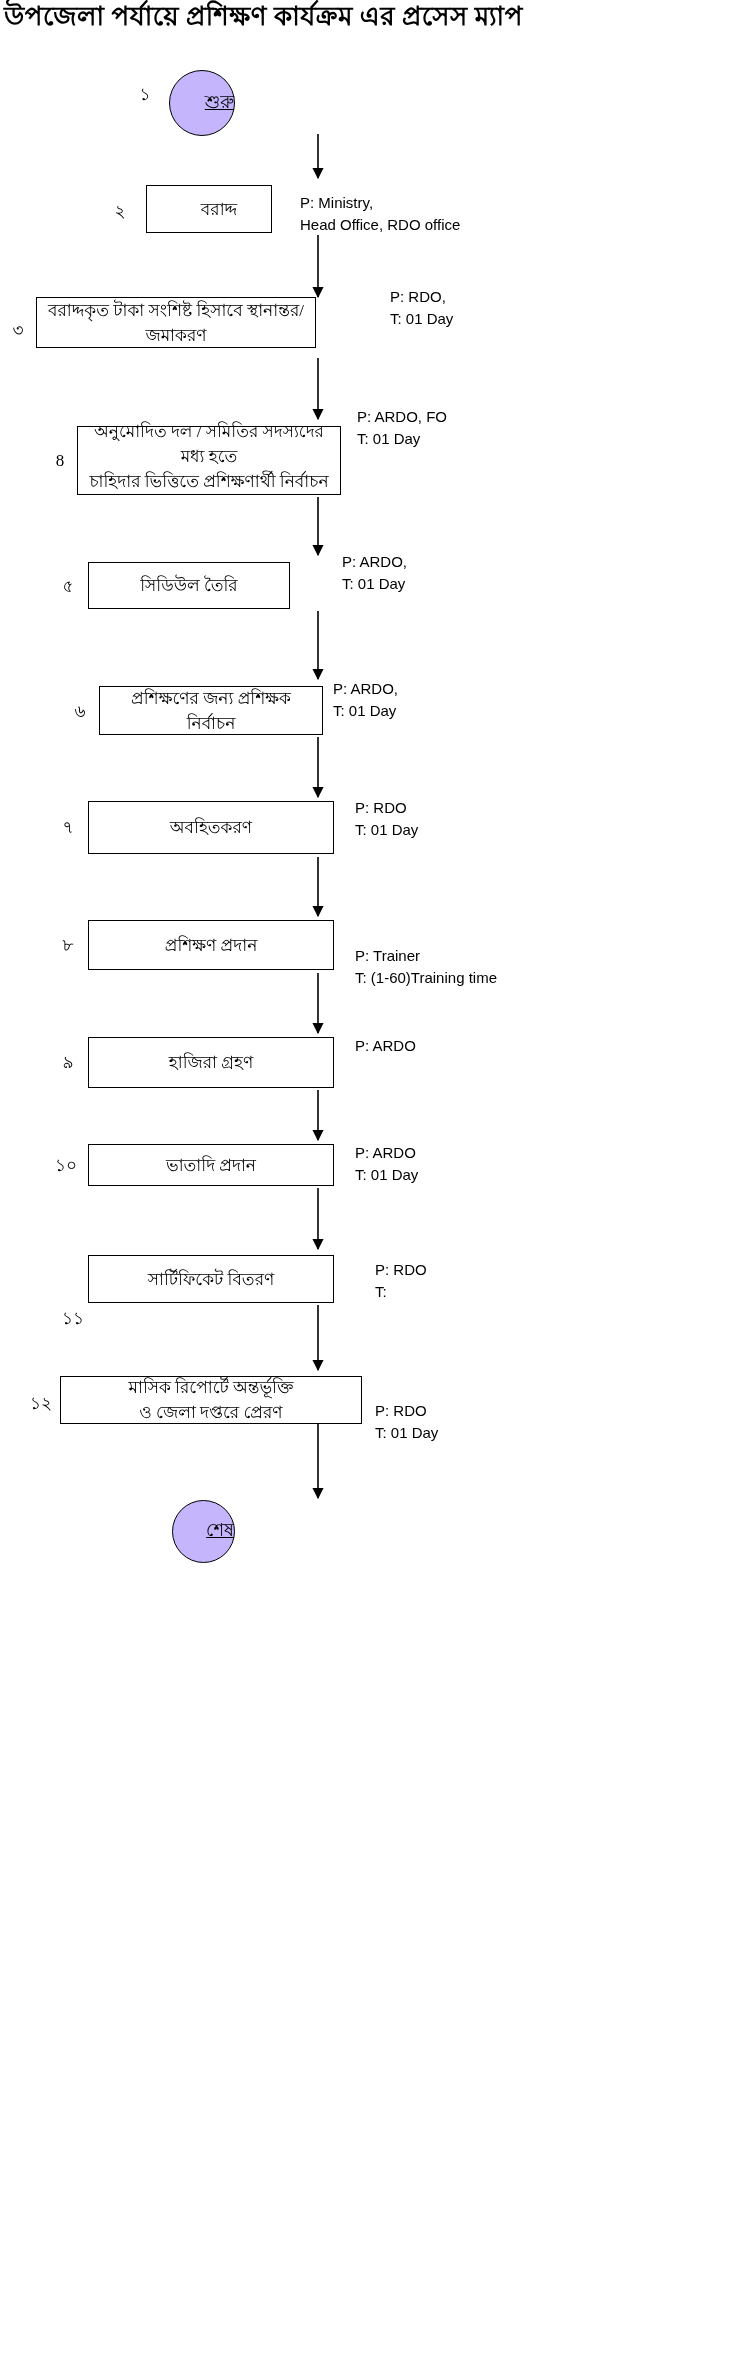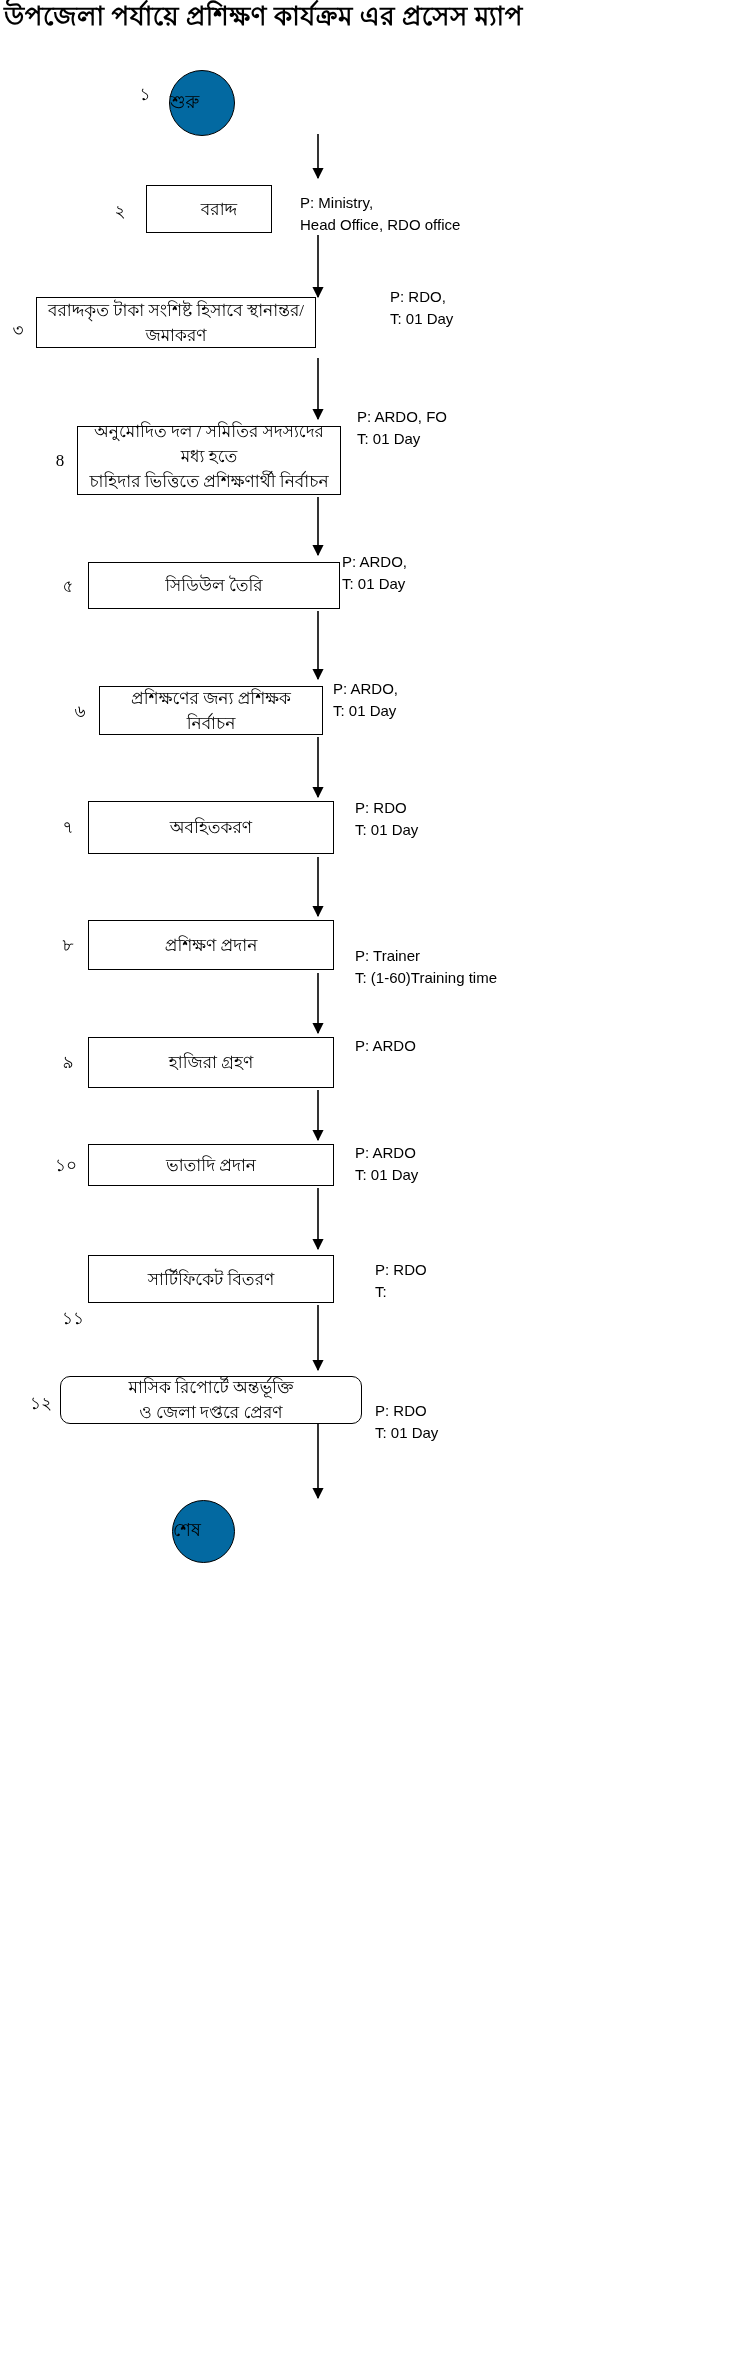--- a/index.html
+++ b/index.html
@@ -58,24 +58,25 @@
     padding: 0 6px;
     white-space: pre-line;
   }
 
   
   .node-circle {
     position: absolute;
     box-sizing: border-box;
     border: 1.5px solid #000000;
     border-radius: 50%;
-    background: #0369a1;
+    background: #c4b5fd;
     display: flex;
     align-items: center;
-    justify-content: flex-start;
+    justify-content: flex-end;
+    text-decoration: underline;
   }
   .node-circle .node-label {
     font-family: "Liberation Serif", serif;
     font-size: 18px;
     font-weight: 400;
   }
 
   
   .step-index {
     position: absolute;
@@ -154,21 +155,21 @@
 T:  01 Day</div>
 
 <div class="node-box" style="left:77px; top:426px; width:264px; height:69px;align-items:flex-end;">
   <span class="node-label">অনুমোদিত দল / সমিতির সদস্যদের মধ্য হতে
 চাহিদার ভিত্তিতে প্রশিক্ষণার্থী নির্বাচন</span>
 </div>
 <div class="step-index" style="left:50px; top:452px; width:20px;">8</div>
 <div class="annotation" style="left:357px; top:406px; width:210px;">P:  ARDO, FO
 T:  01 Day</div>
 
-<div class="node-box" style="left:88px; top:562px; width:252px; height:47px;">
+<div class="node-box" style="left:88px; top:562px; width:202px; height:47px;">
   <span class="node-label">সিডিউল তৈরি</span>
 </div>
 <div class="step-index" style="left:58px; top:578px; width:20px;">৫</div>
 <div class="annotation" style="left:342px; top:551px; width:200px;">P:  ARDO,
 T:  01 Day</div>
 
 <div class="node-box" style="left:99px; top:686px; width:224px; height:49px;">
   <span class="node-label">প্রশিক্ষণের জন্য প্রশিক্ষক নির্বাচন</span>
 </div>
 <div class="step-index" style="left:70px; top:703px; width:20px;">৬</div>
@@ -202,21 +203,21 @@
 <div class="annotation" style="left:355px; top:1142px; width:200px;">P: ARDO
 T:  01 Day</div>
 
 <div class="node-box" style="left:88px; top:1255px; width:246px; height:48px;justify-content:center;">
   <span class="node-label">সার্টিফিকেট বিতরণ</span>
 </div>
 <div class="step-index" style="left:60px; top:1310px; width:26px;">১১</div>
 <div class="annotation" style="left:375px; top:1259px; width:200px;">P: RDO
 T:</div>
 
-<div class="node-box" style="left:60px; top:1376px; width:302px; height:48px;border-radius:10px;">
+<div class="node-box" style="left:60px; top:1376px; width:302px; height:48px;">
   <span class="node-label">মাসিক রিপোর্টে অন্তর্ভূক্তি
 ও জেলা দপ্তরে প্রেরণ</span>
 </div>
 <div class="step-index" style="left:28px; top:1395px; width:26px;">১২</div>
 <div class="annotation" style="left:375px; top:1400px; width:200px;">P: RDO
 T:  01 Day</div>
 
 <div class="node-circle" style="left:172px; top:1500px; width:63px; height:63px;">
   <span class="node-label">শেষ</span>
 </div>

